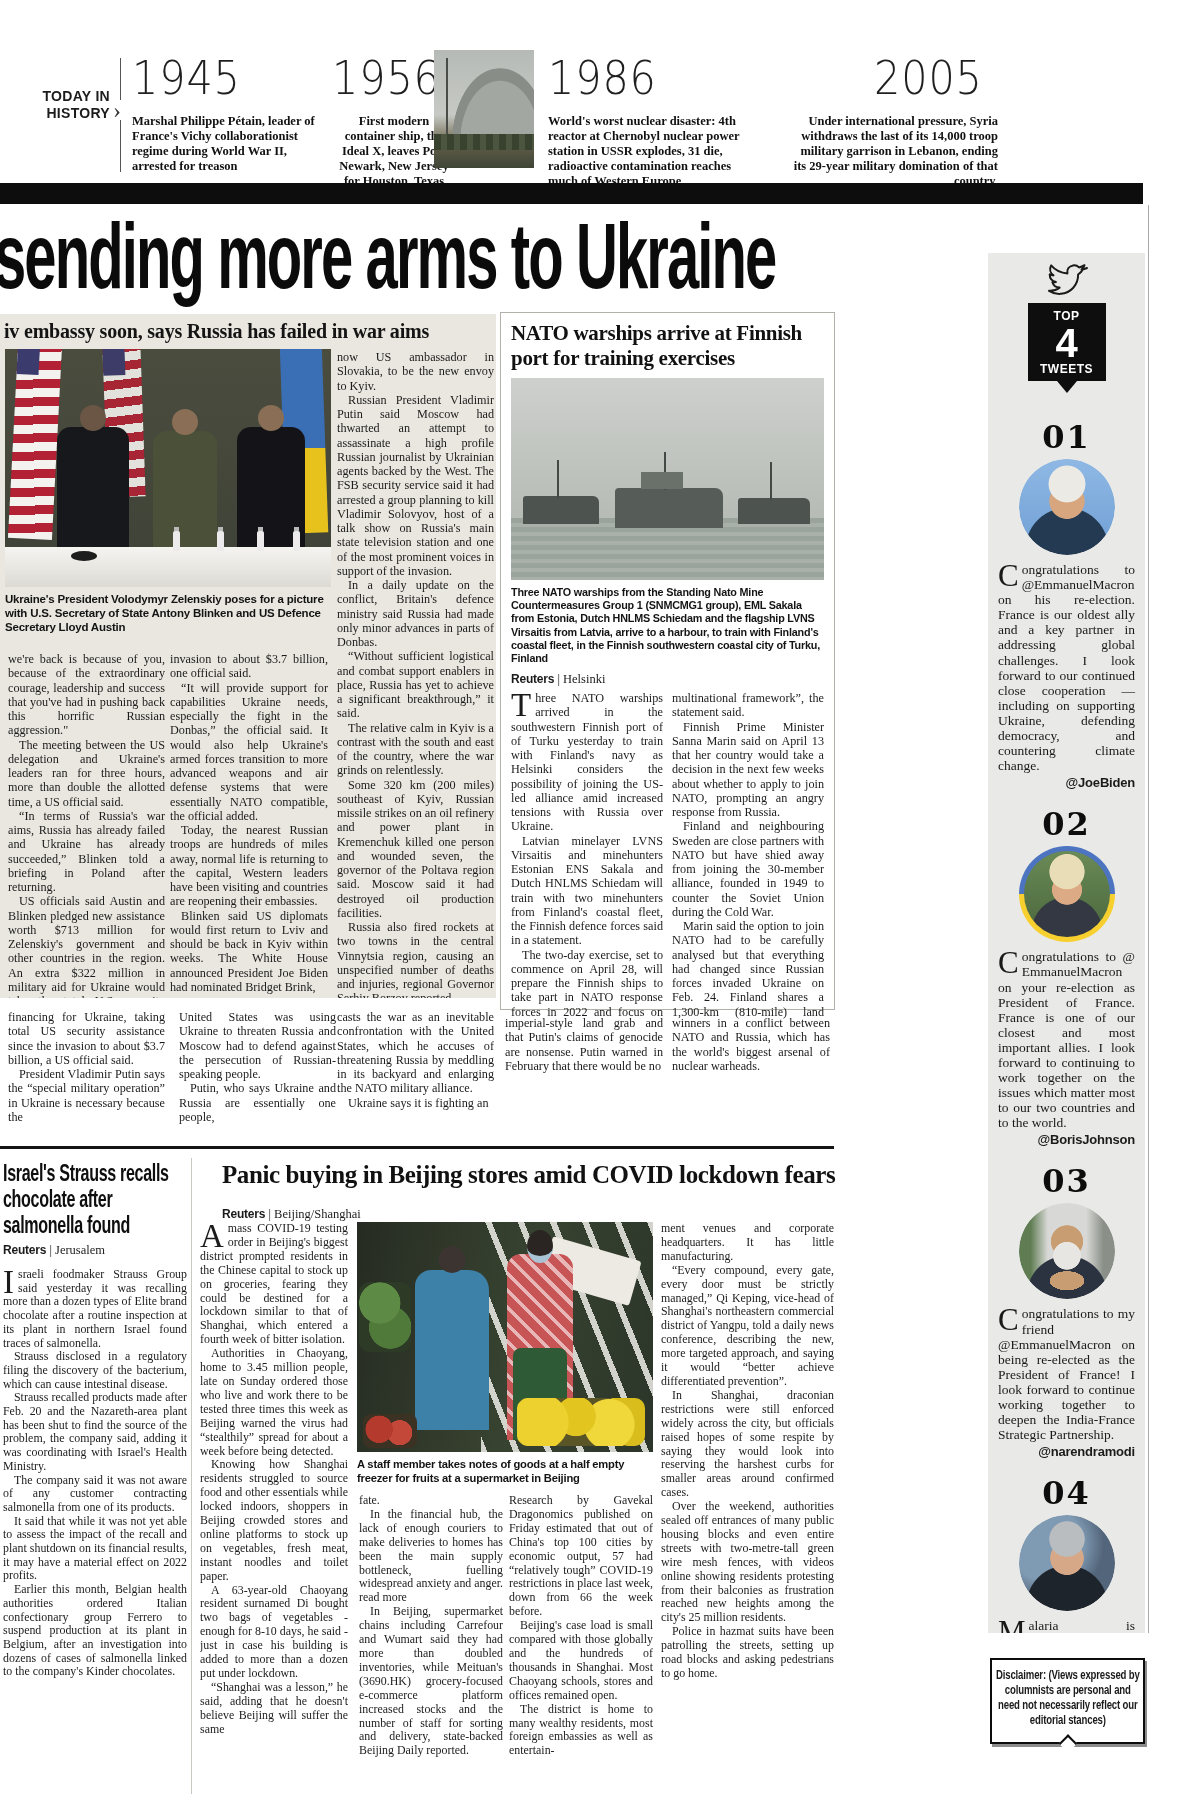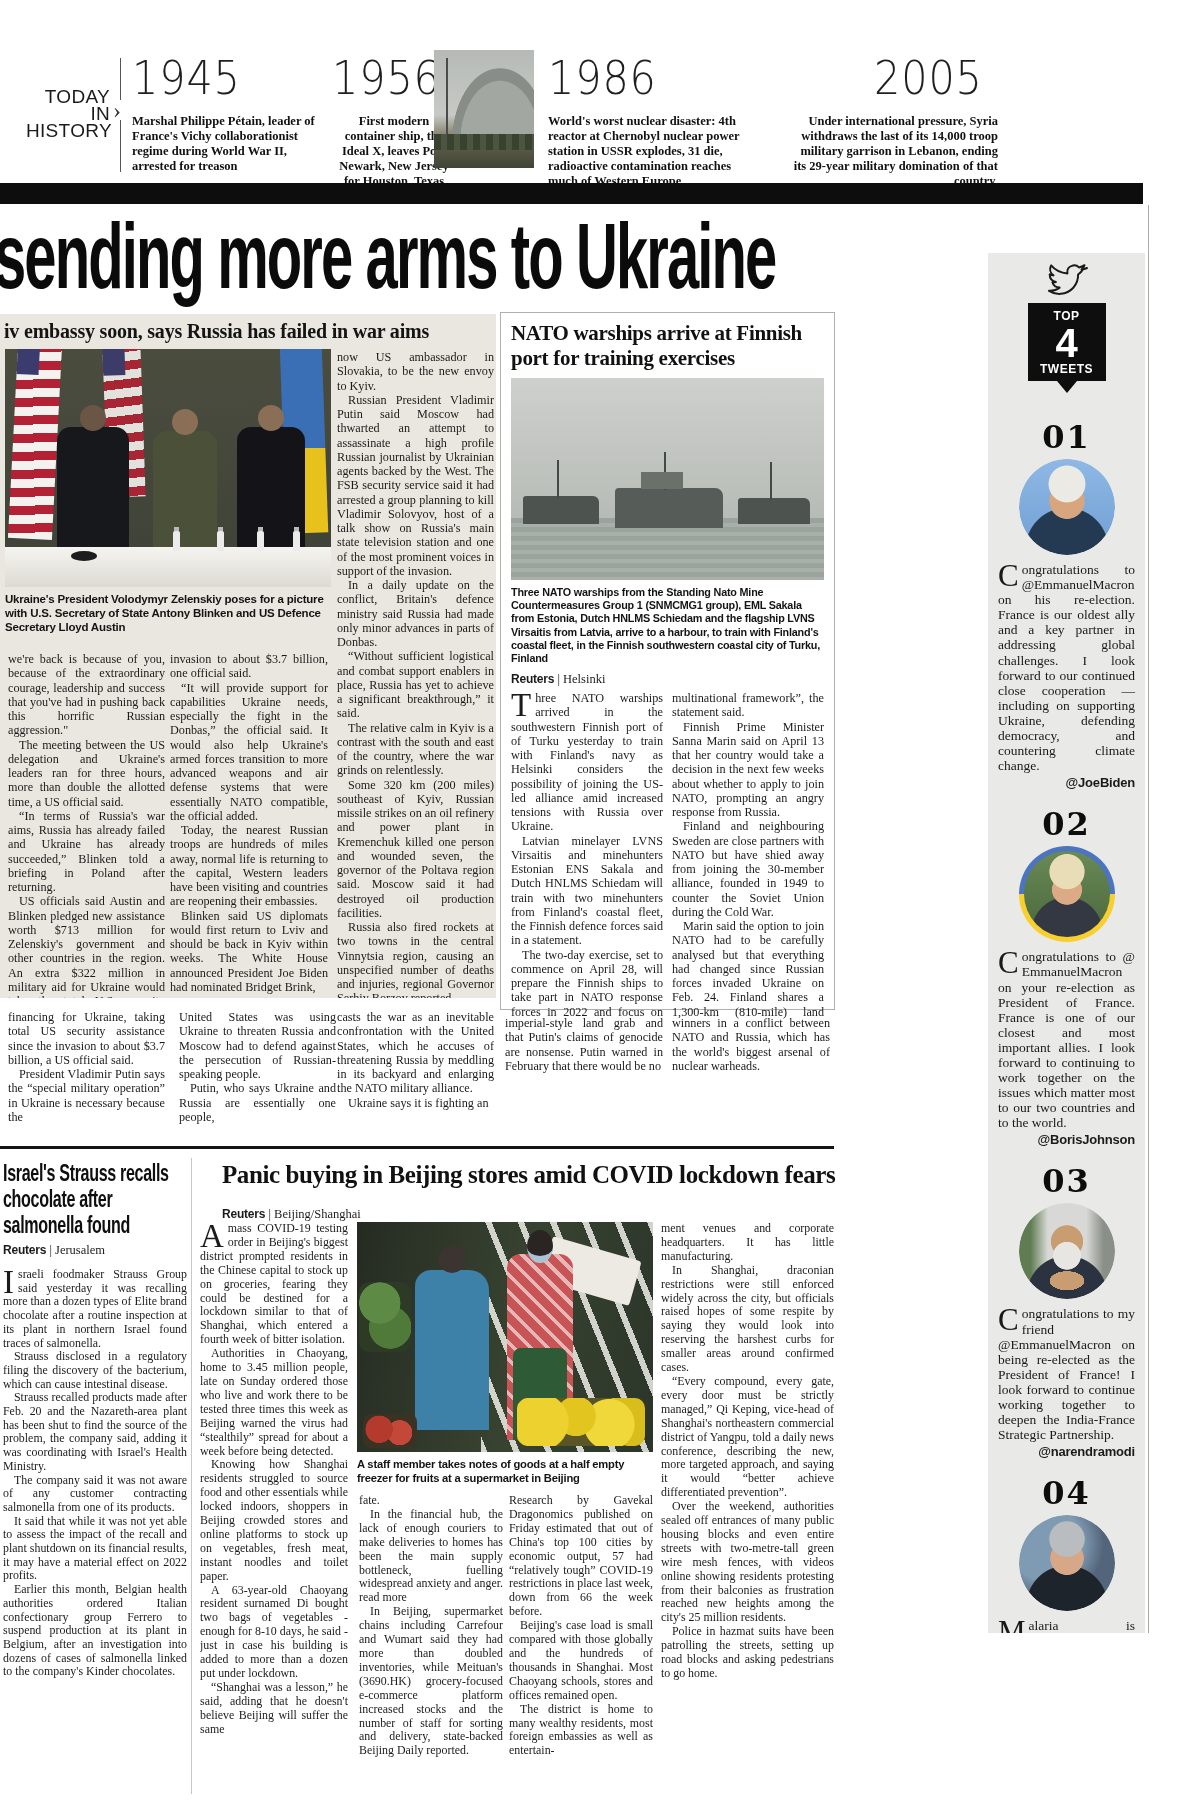--- a/index.html
+++ b/index.html
@@ -3,21 +3,21 @@
 <meta charset="utf-8">
 <style>
   *{margin:0;padding:0;box-sizing:border-box}
   html,body{background:#fff}
   body{font-family:"Liberation Serif","DejaVu Serif",serif;color:#1b1b1b}
   .page{position:relative;width:1199px;height:1800px;background:#fff;overflow:hidden}
   .abs{position:absolute}
   .sans{font-family:"Liberation Sans","DejaVu Sans",sans-serif}
 
   
-  .tih-label{left:26px;top:88px;width:84px;text-align:right;font-weight:normal;font-size:19px;line-height:17px;letter-spacing:.3px}
+  .tih-label{left:26px;top:88px;width:84px;text-align:right;font-weight:bold;font-size:14px;line-height:17px;letter-spacing:.3px}
   .tih-rule{left:120px;top:58px;width:1px;height:114px;background:#555}
   .tih-chevron{left:113px;top:100px;font-size:24px;color:#333;background:#fff;line-height:20px}
   .tih-item{top:52px}
   .tih-year{font-family:"DejaVu Sans",sans-serif;font-weight:200;font-size:47px;line-height:52px;color:#1f1f1f;letter-spacing:1px}
   .tih-year span{display:inline-block;transform:scaleX(.88);transform-origin:left}
   .tih-text{margin-top:10px;font-weight:bold;font-size:12.5px;line-height:15px;color:#111}
   .tih-1{left:132px;width:192px}
   .tih-2{left:332px;width:124px;text-align:center}
   .tih-3{left:548px;width:204px}
   .tih-3 .tih-year{text-align:left}
@@ -302,22 +302,22 @@
         <p>In the financial hub, the lack of enough couriers to make deliveries to homes has been the main supply bottleneck, fuelling widespread anxiety and anger. read more</p>
         <p>In Beijing, supermarket chains including Carrefour and Wumart said they had more than doubled inventories, while Meituan's (3690.HK) grocery-focused e-commerce platform increased stocks and the number of staff for sorting and delivery, state-backed Beijing Daily reported.</p>
       </div>
     <div class="col bj-col bj3">
         <p>Research by Gavekal Dragonomics published on Friday estimated that out of China's top 100 cities by economic output, 57 had “relatively tough” COVID-19 restrictions in place last week, down from 66 the week before.</p>
         <p>Beijing's case load is small compared with those globally and the hundreds of thousands in Shanghai. Most Chaoyang schools, stores and offices remained open.</p>
         <p>The district is home to many wealthy residents, most foreign embassies as well as entertain-</p>
       </div>
     <div class="col bj-col bj4">
         <p>ment venues and corporate headquarters. It has little manufacturing.</p>
+        <p>“Every compound, every gate, every door must be strictly managed,” Qi Keping, vice-head of Shanghai's northeastern commercial district of Yangpu, told a daily news conference, describing the new, more targeted approach, and saying it would “better achieve differentiated prevention”.</p>
         <p>In Shanghai, draconian restrictions were still enforced widely across the city, but officials raised hopes of some respite by saying they would look into reserving the harshest curbs for smaller areas around confirmed cases.</p>
-        <p>“Every compound, every gate, every door must be strictly managed,” Qi Keping, vice-head of Shanghai's northeastern commercial district of Yangpu, told a daily news conference, describing the new, more targeted approach, and saying it would “better achieve differentiated prevention”.</p>
         <p>Over the weekend, authorities sealed off entrances of many public housing blocks and even entire streets with two-metre-tall green wire mesh fences, with videos online showing residents protesting from their balconies as frustration reached new heights among the city's 25 million residents.</p>
         <p>Police in hazmat suits have been patrolling the streets, setting up road blocks and asking pedestrians to go home.</p>
       </div>
   </div>
 
   <div class="abs sidebar">
     <svg class="tw-icon" width="46" height="36" viewBox="0 0 46 36" fill="none" stroke="#1b1b1b" stroke-width="2" stroke-linecap="round" stroke-linejoin="round">
       <path d="M43 5c-2 1-3.5 1.3-5.5 1.5C39 5.3 40 4 40.5 2.2 38.8 3.3 37 4 35 4.4 33.4 2.7 31.2 2 29 2.4c-4 .8-6.3 4-5.6 8-6.6-.4-12-3-16.3-8-2 3.6-.8 7.6 2.4 10-1.4 0-2.6-.4-3.8-1 0 3.8 2.6 6.6 6.2 7.6-1.2.3-2.3.4-3.5.2 1 3.2 3.6 5.2 7.2 5.4-3 2.4-6.6 3.5-10.6 3.2 3.6 2.3 7.6 3.4 11.8 3 10-.8 17.5-9 17.3-19.3C36.7 9.7 38 8 39 6.2"></path>
     </svg>
     <div class="badge">
@@ -357,14 +357,18 @@
     <div class="tweet">
       <div class="tweet-num">04</div>
       <div class="avatar">
           <div class="av-in guterres"></div>
         </div>
       <p class="tweet-text">Malaria is preventable &amp; treatable - yet it continues to claim the lives of more than 600,000 people every year. On #WorldMalariaDay, I urge countries to step up investments and innovation to accelerate progress towards a malaria-free future.</p>
 
     </div>
   </div>
 
+  <div class="abs disclaimer">
+    <div class="disc-text">Disclaimer: (Views expressed by columnists are personal and need not necessarily reflect our editorial stances)</div>
+    <div class="disc-caret"></div>
+  </div>
 
 </div>
 
 </body></html>

